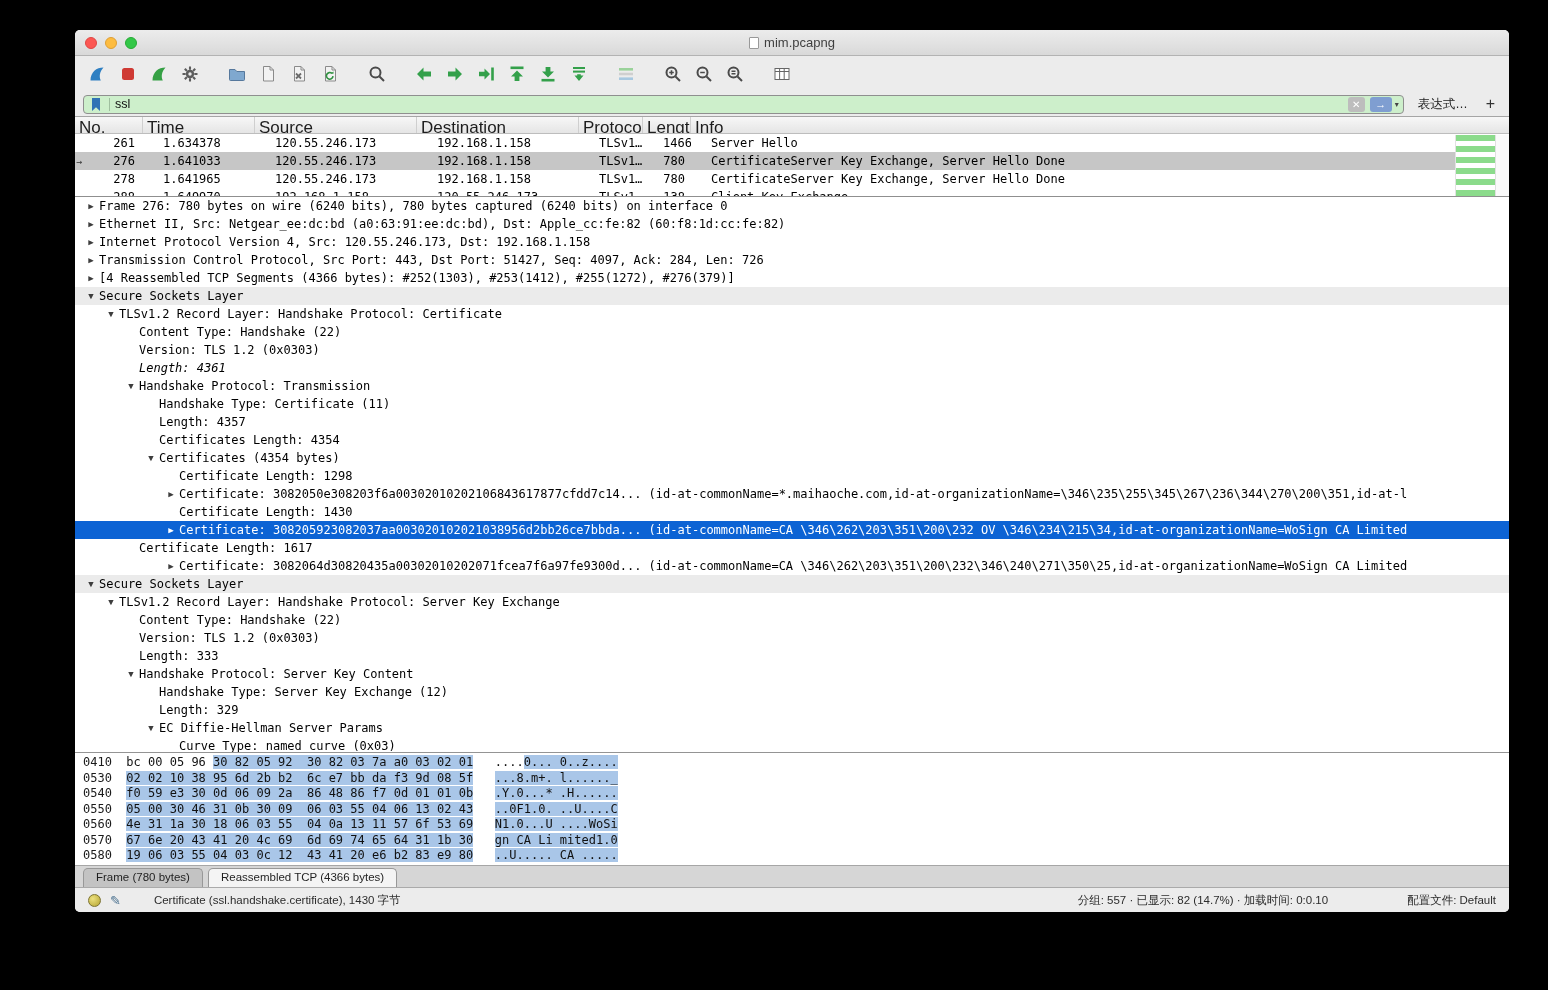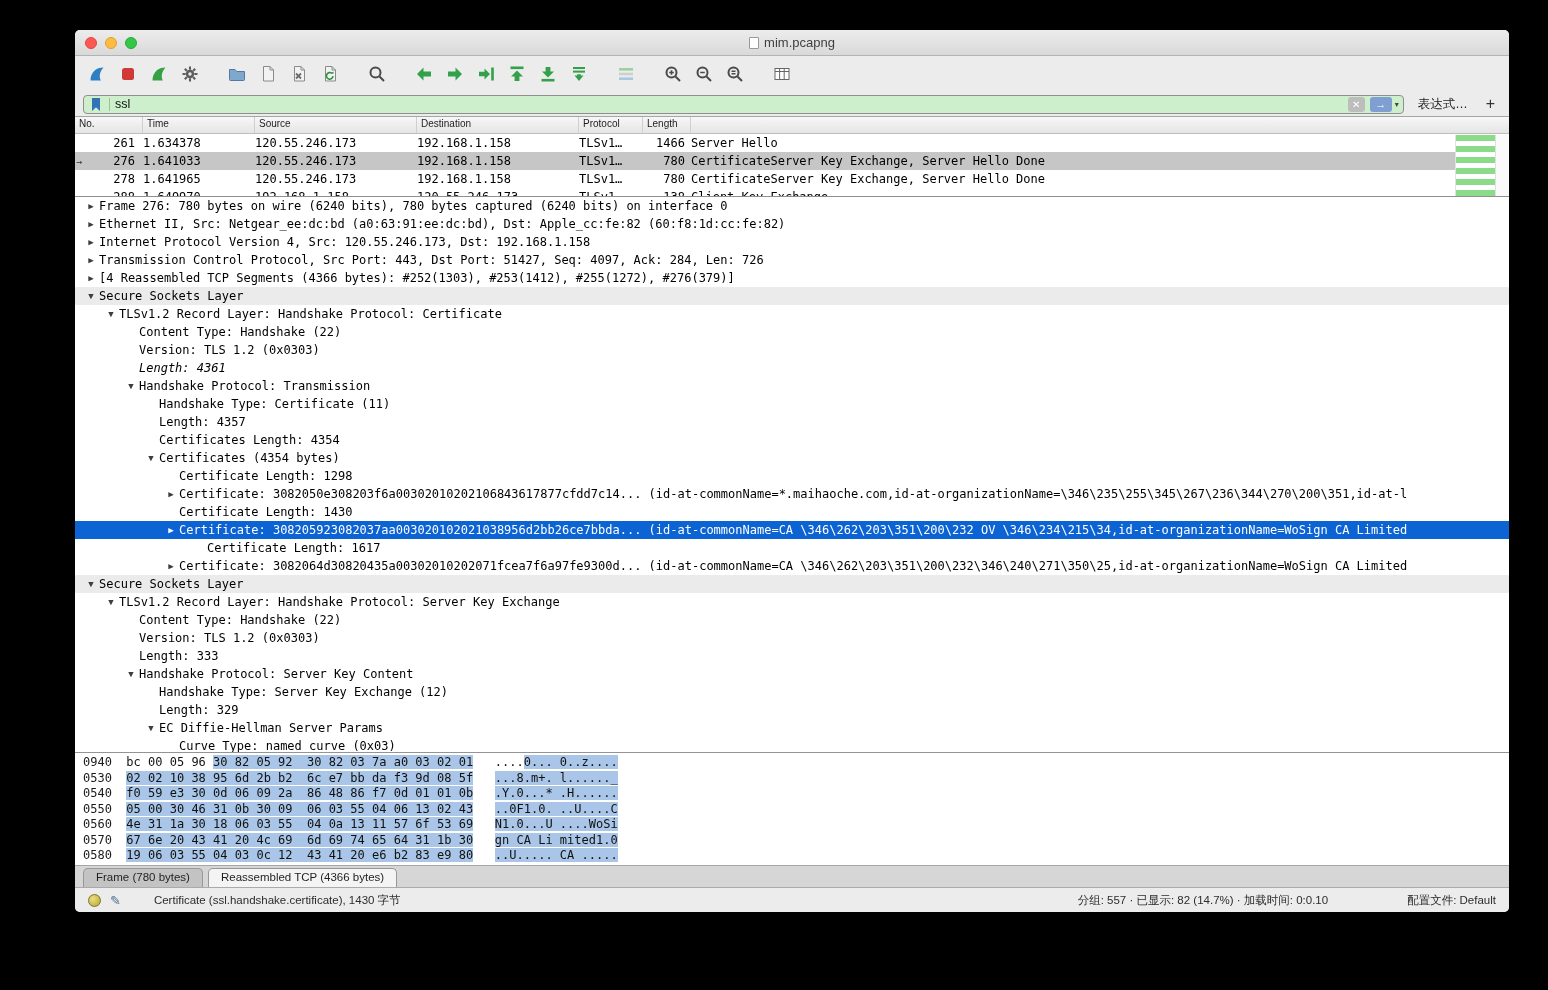--- a/index.html
+++ b/index.html
@@ -28,27 +28,27 @@
   .fsep{width:1px;height:13px;background:#9fbf9f}
   .filter-value{font-size:12.5px;color:#111;flex:1;text-align:left}
   .clear-btn{width:17px;height:15px;background:#bdbdbd;border-radius:3px;color:#fff;font-size:10px;line-height:15px;text-align:center;font-weight:bold}
   .apply-btn{width:22px;height:15px;background:#7f9ed1;border-radius:3px;color:#fff;font-size:11px;line-height:15px;text-align:center}
   .caret{font-size:8px;color:#444;margin-left:-2px}
   .expr-label{font-size:12.5px;color:#222;margin:0 6px 0 8px;white-space:nowrap}
   .add-btn{font-size:16px;color:#333;margin:0 6px;line-height:16px}
 
   
   .plist{position:relative;flex:0 0 auto;height:80px;border-bottom:1px solid #8f8f8f;overflow:hidden;background:#fff}
-  .plist-header{height:17px;display:flex;background:linear-gradient(#f7f7f7,#e5e5e5);border-bottom:1px solid #bdbdbd;font-size:10px;color:#1d1d1d}
+  .plist-header{height:17px;display:flex;background:linear-gradient(#f7f7f7,#e5e5e5);border-bottom:1px solid #bdbdbd;font-size:17px;color:#1d1d1d}
   .phcell{padding:1px 4px;border-right:1px solid #cfcfcf;white-space:nowrap;overflow:hidden}
   .col-no{width:68px}.col-time{width:112px}.col-src{width:162px}.col-dst{width:162px}.col-proto{width:64px}.col-len{width:48px}.col-info{flex:1;border-right:none}
   .plist-rows{font-family:"DejaVu Sans Mono",monospace;font-size:12px;color:#000}
   .prow{height:18px;display:flex;align-items:center;white-space:nowrap;background:#fff}
   .prow.sel{background:#c6c6c6}
-  .pcell{padding:0 0;overflow:hidden;white-space:nowrap}
+  .pcell{padding:0 20px;overflow:hidden;white-space:nowrap}
   .pcell.col-no{text-align:right;position:relative;padding-right:8px}
   .prow.sel .pcell.col-no::before{content:"→";position:absolute;left:1px;top:2px;font-size:10px;color:#333}
   .pcell.col-len{text-align:right;padding-right:6px}
   .minimap{position:absolute;top:18px;right:14px;width:40px;bottom:0;border-left:1px solid #e2e2e2;background-image:repeating-linear-gradient(180deg,#8bdb8b 0 6px,#ffffff 6px 11px)}
   .vlane{position:absolute;top:18px;right:0;width:14px;bottom:0;background:#fafafa;border-left:1px solid #e0e0e0}
 
   
   .details{flex:0 0 auto;height:556px;overflow:hidden;border-bottom:1px solid #949494;font-family:"DejaVu Sans Mono",monospace;font-size:12px;background:#fff;color:#000}
   .drow{height:18px;display:flex;align-items:center;white-space:nowrap}
   .dexp{width:16px;flex:0 0 16px;font-size:9px;color:#3d3d3d;text-align:center}
@@ -251,20 +251,21 @@
   </div>
 
   <div class="plist">
     <div class="plist-header" id="plist-header">
         <div class="phcell col-no">No.</div>
         <div class="phcell col-time">Time</div>
         <div class="phcell col-src">Source</div>
         <div class="phcell col-dst">Destination</div>
         <div class="phcell col-proto">Protocol</div>
         <div class="phcell col-len">Length</div>
+        <div class="phcell col-info">Info</div>
       </div>
     <div class="plist-rows" id="plist-rows">
         <div class="prow">
           <div class="pcell col-no">261</div>
           <div class="pcell col-time">1.634378</div>
           <div class="pcell col-src">120.55.246.173</div>
           <div class="pcell col-dst">192.168.1.158</div>
           <div class="pcell col-proto">TLSv1…</div>
           <div class="pcell col-len">1466</div>
           <div class="pcell col-info">Server Hello</div>
@@ -371,21 +372,21 @@
         <span class="dtext">Certificate: 3082050e308203f6a00302010202106843617877cfdd7c14... (id-at-commonName=*.maihaoche.com,id-at-organizationName=\346\235\255\345\267\236\344\270\200\351,id-at-l</span>
       </div>
       <div class="drow" style="padding-left: 88px;">
         <span class="dexp"></span>
         <span class="dtext">Certificate Length: 1430</span>
       </div>
       <div class="drow dsel" style="padding-left: 88px;">
         <span class="dexp">▶</span>
         <span class="dtext">Certificate: 308205923082037aa003020102021038956d2bb26ce7bbda... (id-at-commonName=CA \346\262\203\351\200\232 OV \346\234\215\34,id-at-organizationName=WoSign CA Limited</span>
       </div>
-      <div class="drow" style="padding-left: 116px;">
+      <div class="drow" style="padding-left: 48px;">
         <span class="dexp"></span>
         <span class="dtext">Certificate Length: 1617</span>
       </div>
       <div class="drow" style="padding-left: 88px;">
         <span class="dexp">▶</span>
         <span class="dtext">Certificate: 3082064d30820435a00302010202071fcea7f6a97fe9300d... (id-at-commonName=CA \346\262\203\351\200\232\346\240\271\350\25,id-at-organizationName=WoSign CA Limited</span>
       </div>
       <div class="drow dshade" style="padding-left: 8px;">
         <span class="dexp">▼</span>
         <span class="dtext">Secure Sockets Layer</span>
@@ -422,21 +423,21 @@
         <span class="dexp">▼</span>
         <span class="dtext">EC Diffie-Hellman Server Params</span>
       </div>
       <div class="drow" style="padding-left: 88px;">
         <span class="dexp"></span>
         <span class="dtext">Curve Type: named curve (0x03)</span>
       </div>
     </div>
 
   <div class="hexpane" id="hex-rows">
-      <div class="hrow"><span class="hoff">0940</span><span>  </span><span>bc 00 05 96 </span><span class="hsel">30 82 05 92  30 82 03 7a a0 03 02 01</span><span>   </span><span>....</span><span class="hsel">0... 0..z....</span></div>
+      <div class="hrow"><span class="hoff">0410</span><span>  </span><span>bc 00 05 96 </span><span class="hsel">30 82 05 92  30 82 03 7a a0 03 02 01</span><span>   </span><span>....</span><span class="hsel">0... 0..z....</span></div>
       <div class="hrow"><span class="hoff">0530</span><span>  </span><span></span><span class="hsel">02 02 10 38 95 6d 2b b2  6c e7 bb da f3 9d 08 5f</span><span>   </span><span></span><span class="hsel">...8.m+. l......_</span></div>
       <div class="hrow"><span class="hoff">0540</span><span>  </span><span></span><span class="hsel">f0 59 e3 30 0d 06 09 2a  86 48 86 f7 0d 01 01 0b</span><span>   </span><span></span><span class="hsel">.Y.0...* .H......</span></div>
       <div class="hrow"><span class="hoff">0550</span><span>  </span><span></span><span class="hsel">05 00 30 46 31 0b 30 09  06 03 55 04 06 13 02 43</span><span>   </span><span></span><span class="hsel">..0F1.0. ..U....C</span></div>
       <div class="hrow"><span class="hoff">0560</span><span>  </span><span></span><span class="hsel">4e 31 1a 30 18 06 03 55  04 0a 13 11 57 6f 53 69</span><span>   </span><span></span><span class="hsel">N1.0...U ....WoSi</span></div>
       <div class="hrow"><span class="hoff">0570</span><span>  </span><span></span><span class="hsel">67 6e 20 43 41 20 4c 69  6d 69 74 65 64 31 1b 30</span><span>   </span><span></span><span class="hsel">gn CA Li mited1.0</span></div>
       <div class="hrow"><span class="hoff">0580</span><span>  </span><span></span><span class="hsel">19 06 03 55 04 03 0c 12  43 41 20 e6 b2 83 e9 80</span><span>   </span><span></span><span class="hsel">..U..... CA .....</span></div>
     </div>
 
   <div class="tabbar" id="tabbar">
       <div class="tab">Frame (780 bytes)</div>

